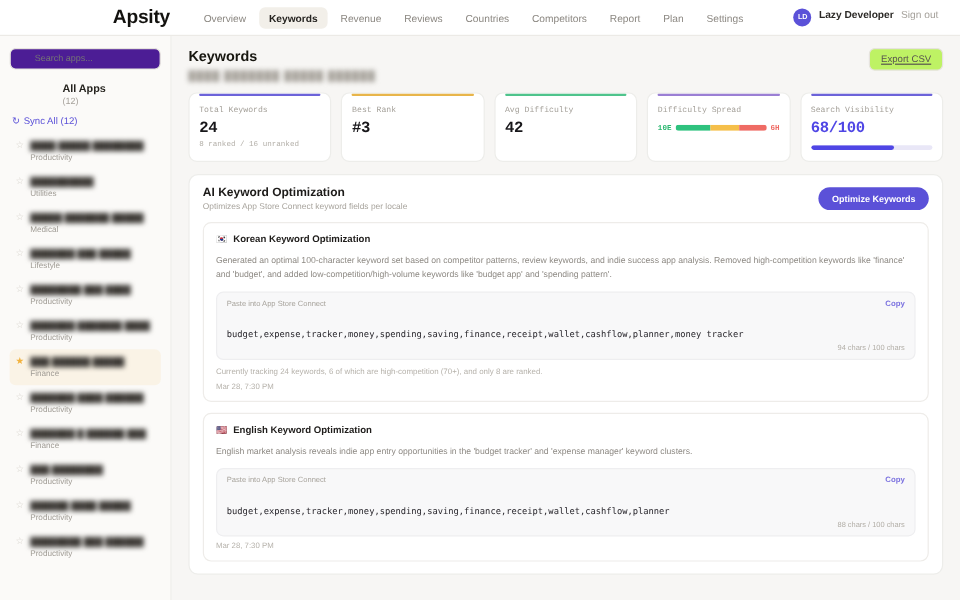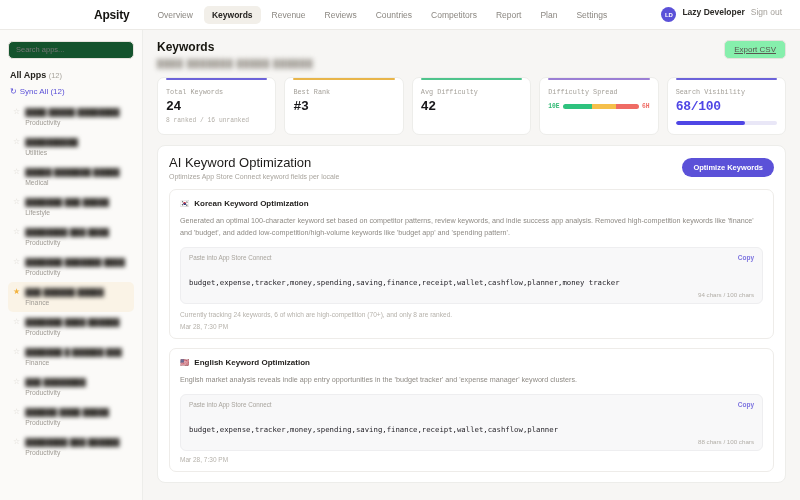--- a/index.html
+++ b/index.html
@@ -14,21 +14,21 @@
   
   .topbar {
     height: 30px;
     background: #ffffff;
     border-bottom: 1px solid #eceae6;
     display: flex;
     align-items: center;
     padding: 0 14px;
   }
   .brand {
-    font-size: 12px; font-weight: bold; letter-spacing: -0.2px;
+    font-size: 16px; font-weight: bold; letter-spacing: -0.2px;
     margin-left: 80px; margin-right: 20px; color: #13120f;
   }
   .nav { display: flex; align-items: flex-end; gap: 3px; }
   .nav-item {
     font-size: 8.5px; color: #8b8781; padding: 4px 8px; border-radius: 5px;
     white-space: nowrap;
   }
   .nav-item.active { background: #f2efe9; color: #262421; font-weight: bold; }
   .user-zone { margin-left: auto; display: flex; align-items: flex-start; gap: 6px; padding-right: 4px; }
   .avatar {
@@ -43,25 +43,25 @@
   
   .shell { display: flex; height: 470px; }
 
   
   .sidebar {
     width: 143px; background: #fbfaf8; border-right: 1px solid #ededea;
     padding: 8px 8px 0 8px; overflow: hidden; flex: none;
   }
   .search-box {
     width: 100%; height: 18px; border: 1px solid #e6e3de; border-radius: 5px;
-    background: #14532d; font-size: 7.5px; color: #9d9992; padding: 0 7px;
+    background: #4c1d95; font-size: 7.5px; color: #9d9992; padding: 0 20px;
     font-family: "Liberation Sans", sans-serif; outline: none;
   }
   .allapps { font-size: 9px; font-weight: bold; color: #26241f; margin: 11px 2px 0 2px; }
-  .allapps span { font-weight: normal; color: #a6a29b; font-size: 7.5px; }
+  .allapps span { font-weight: normal; color: #a6a29b; font-size: 7.5px; margin-left: 42px; }
   .syncall {
     font-size: 8px; color: #5b51d8; margin: 7px 2px 0 2px;
     display: flex; align-items: center; gap: 3px;
   }
   .sync-glyph { font-size: 8px; display: inline-block; }
   .app-list { margin-top: 6px; }
   .app-row {
     display: flex; align-items: flex-start; gap: 5px;
     padding: 6px 5px; border-radius: 5px;
   }
@@ -78,21 +78,21 @@
   
   .main { flex: 1; padding: 10px 14px 0 14px; overflow: hidden; }
   .page-head { display: flex; align-items: flex-start; }
   .page-title { font-size: 12px; font-weight: bold; color: #17160f; }
   .page-sub {
     font-size: 8px; color: #a7a39c; margin-top: 5px;
     filter: blur(2.4px); letter-spacing: 1px;
   }
   .export-btn {
     margin-left: auto; font-size: 8px; color: #59554f;
-    background: #86efac; border: 1px solid #e6e3de; border-radius: 5px;
+    background: #bef264; border: 1px solid #e6e3de; border-radius: 5px;
     padding: 4px 9px;
     text-decoration: underline;
   }
 
   
   .stats { display: flex; gap: 8px; margin-top: 9px; }
   .stat {
     flex: 1; background: #fff; border: 1px solid #ededea; border-radius: 7px;
     padding: 8px 8px 9px 8px; position: relative; overflow: hidden; min-width: 0; font-family: Liberation Mono, monospace;
   }
@@ -110,21 +110,21 @@
 
   .vis-track { height: 4px; background: #e9e7f7; border-radius: 3px; margin-top: 7px; overflow: hidden; }
   .vis-fill { height: 100%; background: #4f46e5; border-radius: 3px; }
 
   
   .ai-card {
     background: #fff; border: 1px solid #ededea; border-radius: 8px;
     margin-top: 10px; padding: 9px 11px 10px 11px;
   }
   .ai-head { display: flex; align-items: center; }
-  .ai-title { font-size: 13px; font-weight: normal; color: #1d1b19; }
+  .ai-title { font-size: 10px; font-weight: bold; color: #1d1b19; }
   .ai-desc { font-size: 7px; color: #a8a49d; margin-top: 3px; }
   .optimize-btn {
     margin-left: auto; background: #5b51d8; color: #fff;
     font-size: 7.5px; font-weight: bold; border-radius: 14px; padding: 5px 11px;
   }
   .opt-block {
     border: 1px solid #eeece9; border-radius: 7px;
     margin-top: 9px; padding: 9px 10px 8px 10px;
   }
   .opt-title-row { display: flex; align-items: center; gap: 5px; }

